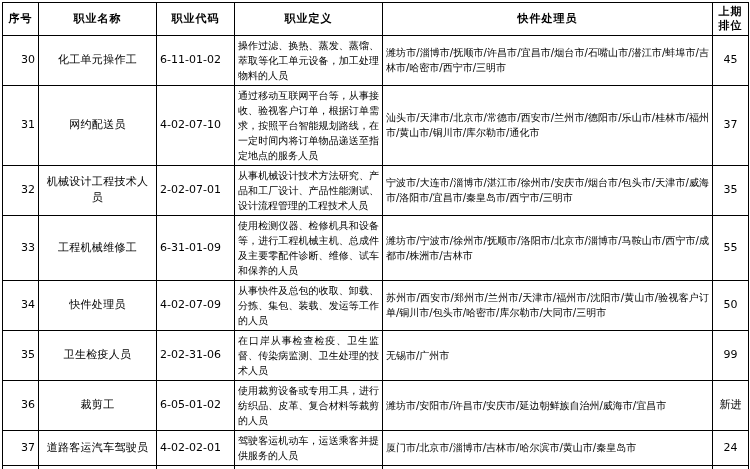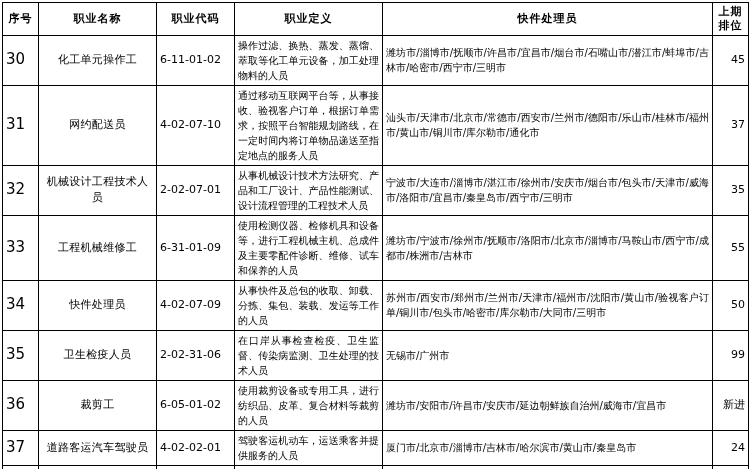--- a/index.html
+++ b/index.html
@@ -40,22 +40,22 @@
     letter-spacing: 1px;
   }
   col.c-seq { width: 36px; }
   col.c-name { width: 118px; }
   col.c-code { width: 78px; }
   col.c-def { width: 148px; }
   col.c-city { width: 330px; }
   col.c-rank { width: 36px; }
 
   td.seq {
-    text-align: left;
-    font-size: 15px;
+    text-align: right;
+    font-size: 11px;
   }
   td.name {
     text-align: center;
     font-size: 11px;
     letter-spacing: 0.3px;
   }
   td.code {
     text-align: left;
     font-size: 11px;
     padding-right: 5px;
@@ -67,21 +67,21 @@
     font-size: 10px;
     line-height: 1.5;
   }
   td.city {
     text-align: justify;
     text-align-last: left;
     font-size: 10px;
     line-height: 1.5;
   }
   td.rank {
-    text-align: right;
+    text-align: center;
     font-size: 11px;
   }
   .hdr-stack {
     display: block;
     line-height: 1.25;
   }
 </style>
 </head>
 <body>
 

